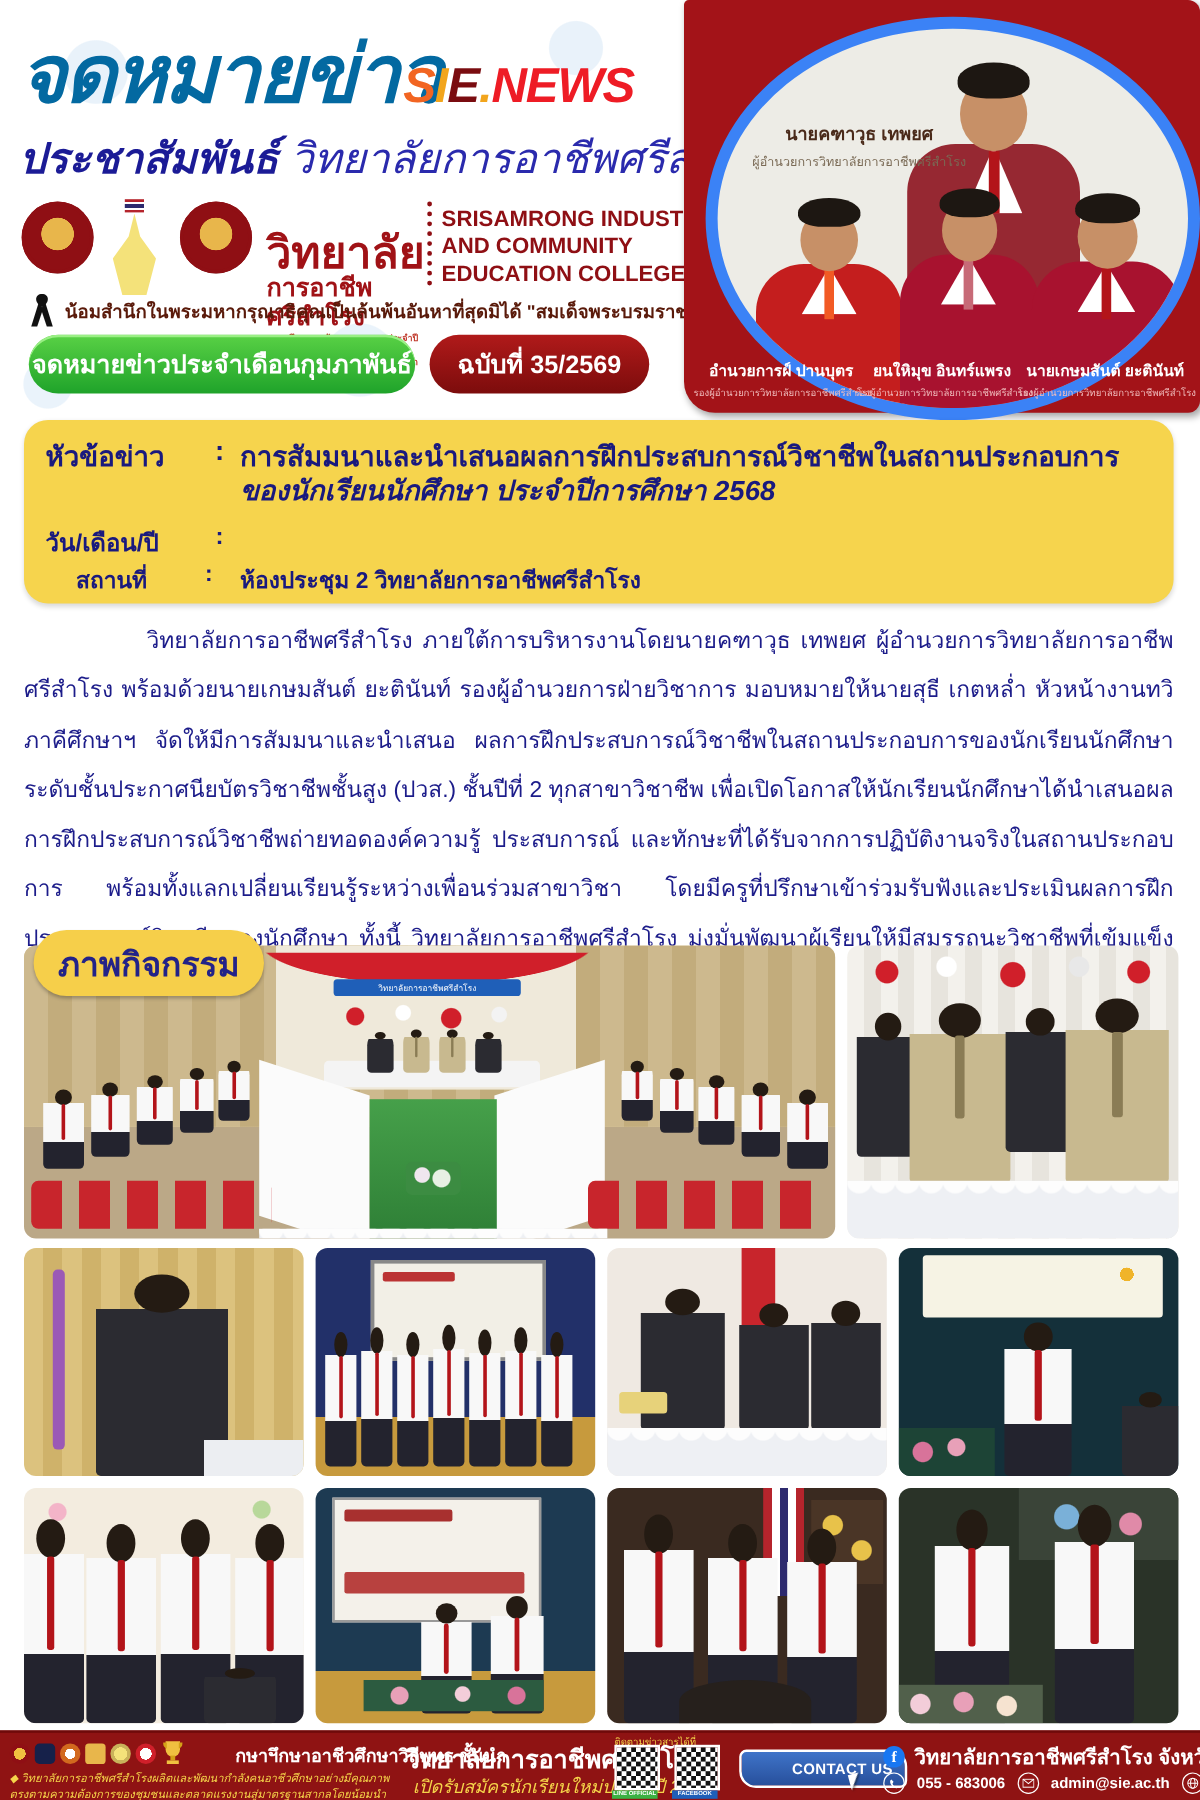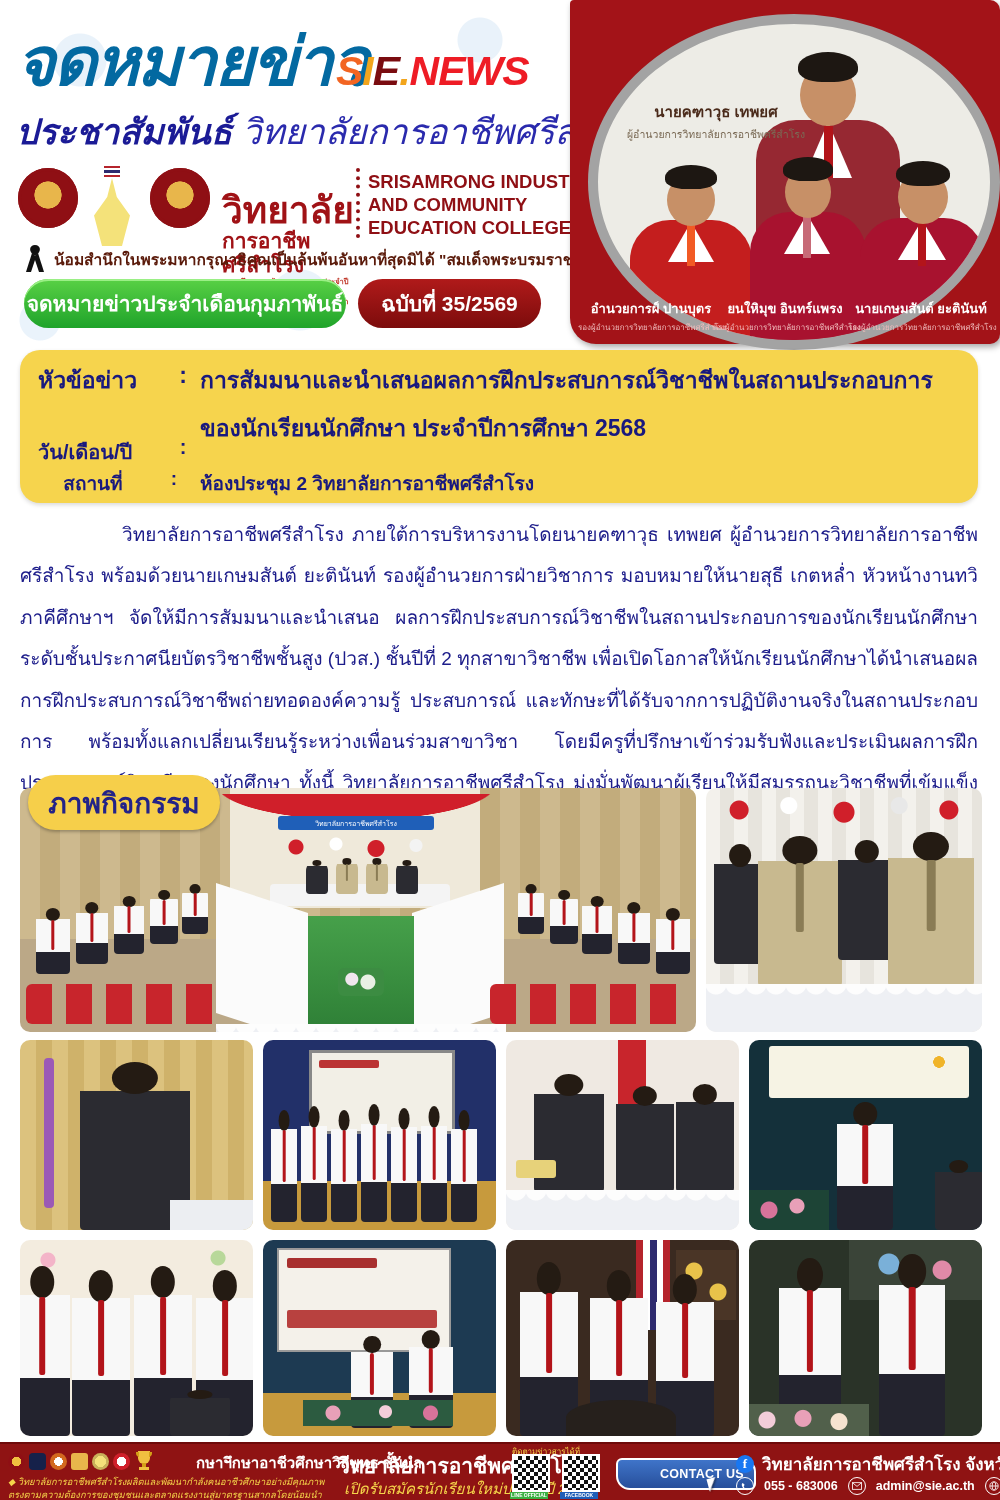--- a/index.html
+++ b/index.html
@@ -35,21 +35,21 @@
   .mourn{font-size:15.5px;color:#5a1a0a;font-weight:600;white-space:nowrap;}
   .pill{display:flex;align-items:center;justify-content:center;border-radius:26px;color:#fff;
         font-weight:800;white-space:nowrap;}
   .pill-green{left:24px;top:279px;width:322px;height:49px;background:linear-gradient(#59d145,#1fa32a);
         box-shadow:inset 0 2px 0 #9aef85;font-size:21px;}
   .pill-red{left:358px;top:279px;width:183px;height:49px;background:linear-gradient(#b01a1a,#7c0c0c);font-size:21px;}
   
   .card{left:570px;top:0;width:430px;height:344px;background:#a31318;border-radius:4px 10px 10px 26px;
         box-shadow:2px 3px 6px rgba(0,0,0,.35);}
   .card-circle{left:18px;top:14px;width:392px;height:316px;border-radius:50%;
-        background:#edece6;border:10px solid #a3a3a3;overflow:hidden;}
+        background:#edece6;border:10px solid #3b82f6;overflow:hidden;}
   .person{position:absolute;}
   .p-head{position:absolute;border-radius:50%;background:#c79067;}
   .p-hair{position:absolute;border-radius:50% 50% 40% 40%;background:#1d1712;}
   .p-body{position:absolute;border-radius:40px 40px 0 0;}
   .p-shirt{position:absolute;background:#fff;clip-path:polygon(50% 0,100% 100%,0 100%);}
   .p-tie{position:absolute;background:#b3141a;}
   .dir-label{position:absolute;left:28px;top:76px;width:180px;text-align:center;}
   .dir-label .n{font-size:15px;font-weight:800;color:#4a2a1a;}
   .dir-label .t{font-size:10.5px;color:#7a6a55;margin-top:2px;}
   .dep-label{position:absolute;width:146px;text-align:center;top:298px;}
@@ -214,21 +214,21 @@
       <div class="t">รองผู้อำนวยการวิทยาลัยการอาชีพศรีสำโรง</div>
     </div>
   </div>
 
   <div class="abs newsbox">
     <div class="nb-row" style="left:18px;top:12px;width:920px;font-size:23px;">
       <div class="nb-label">หัวข้อข่าว</div>
       <div class="nb-colon">:</div>
       <div class="nb-val">การสัมมนาและนำเสนอผลการฝึกประสบการณ์วิชาชีพในสถานประกอบการ</div>
     </div>
-    <div class="nb-row" style="left:180px;top:60px;width:760px;font-size:23px;">
+    <div class="nb-row" style="left:180px;top:41px;width:760px;font-size:23px;font-style:italic;">
       <div class="nb-val">ของนักเรียนนักศึกษา ประจำปีการศึกษา 2568</div>
     </div>
     <div class="nb-row" style="left:18px;top:86px;width:920px;font-size:20px;">
       <div class="nb-label">วัน/เดือน/ปี</div>
       <div class="nb-colon">:</div>
     </div>
     <div class="nb-row" style="left:18px;top:118px;width:920px;font-size:19px;">
       <div class="nb-label" style="text-align:center;width:110px;">สถานที่</div>
       <div class="nb-colon" style="width:52px;">:</div>
       <div class="nb-val" style="font-weight:700;">ห้องประชุม 2   วิทยาลัยการอาชีพศรีสำโรง</div>

